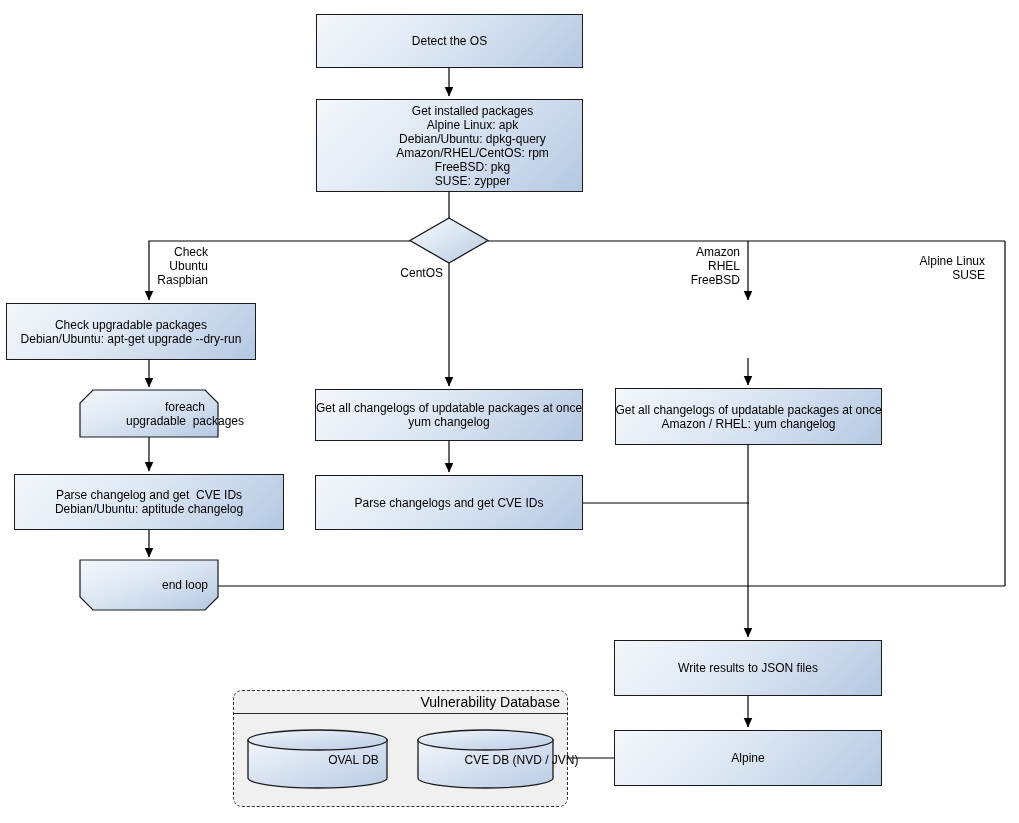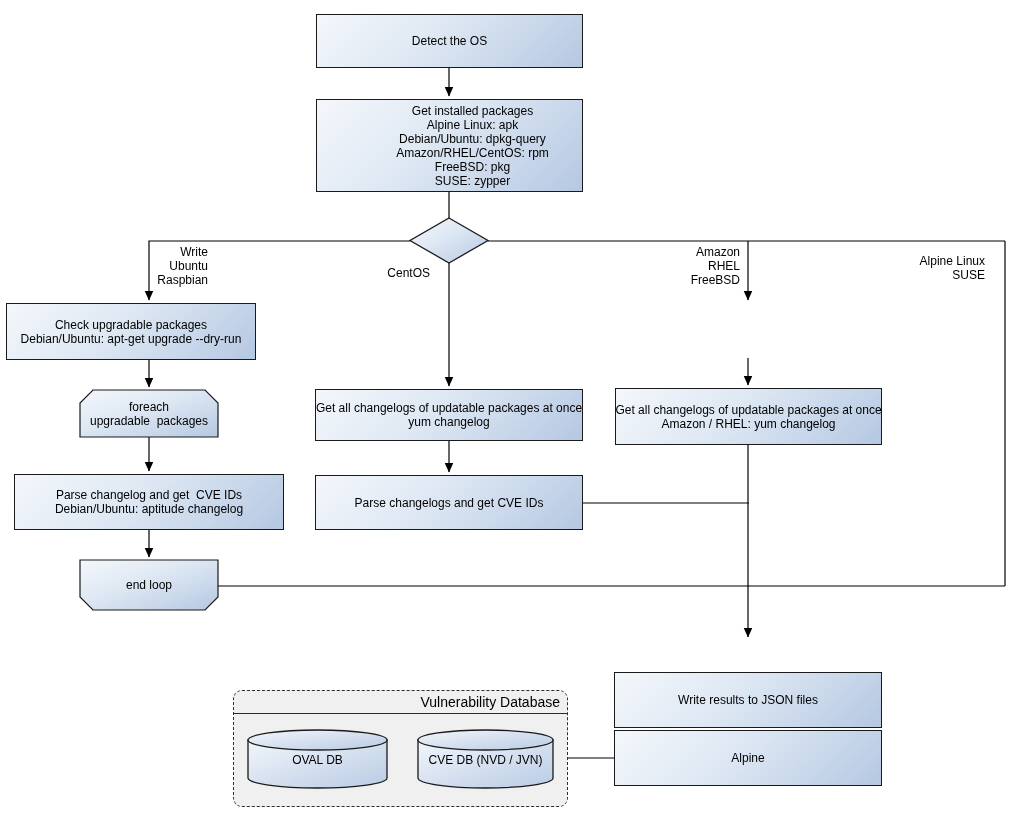--- a/index.html
+++ b/index.html
@@ -20,20 +20,21 @@
     font-size:12px;line-height:14px;
     text-align:center;
     z-index:3;
   }
   .node .label, .floating .label{white-space:pre;}
   .floating{
     position:absolute;
     display:flex;align-items:center;justify-content:center;
     font-size:12px;line-height:14px;text-align:center;
     z-index:4;
+    padding-left:36px;
   }
   .branch-label{
     position:absolute;
     font-size:12px;line-height:14px;
     text-align:right;
     white-space:pre;
     z-index:4;
   }
   #svg-layer{position:absolute;left:0;top:0;z-index:2;}
   #db-container{
@@ -151,21 +152,21 @@
   <div class="node" style="left:315px;top:475px;width:268px;height:55px">
     <span class="label">Parse changelogs and get CVE IDs</span>
   </div>
 
 
   <div class="node" style="left:615px;top:388px;width:267px;height:57px">
     <span class="label">Get all changelogs of updatable packages at once
 Amazon / RHEL: yum changelog</span>
   </div>
 
-  <div class="node" style="left:614px;top:672px;width:268px;height:56px">
+  <div class="node" style="left:614px;top:640px;width:268px;height:56px">
     <span class="label">Write results to JSON files</span>
   </div>
 
   <div class="node" style="left:614px;top:730px;width:268px;height:56px">
     <span class="label">Alpine</span>
   </div>
 
   <div class="floating" style="left:80px;top:390px;width:138px;height:47px">
     <span class="label">foreach
 upgradable  packages</span>
@@ -176,25 +177,25 @@
   </div>
 
   <div class="floating" style="left:248px;top:742px;width:139px;height:36px">
     <span class="label">OVAL DB</span>
   </div>
 
   <div class="floating" style="left:418px;top:742px;width:135px;height:36px">
     <span class="label">CVE DB (NVD / JVN)</span>
   </div>
 
-  <div class="branch-label" style="left:128px;top:245px;width:80px">Write
+  <div class="branch-label" style="left:128px;top:245px;width:80px">Check
 Ubuntu
 Raspbian</div>
 
-  <div class="branch-label" style="left:350px;top:266px;width:80px">CentOS</div>
+  <div class="branch-label" style="left:363px;top:266px;width:80px">CentOS</div>
 
   <div class="branch-label" style="left:660px;top:245px;width:80px">Amazon
 RHEL
 FreeBSD</div>
 
   <div class="branch-label" style="left:885px;top:254px;width:100px">Alpine Linux
 SUSE</div>
 
 </div>
 

